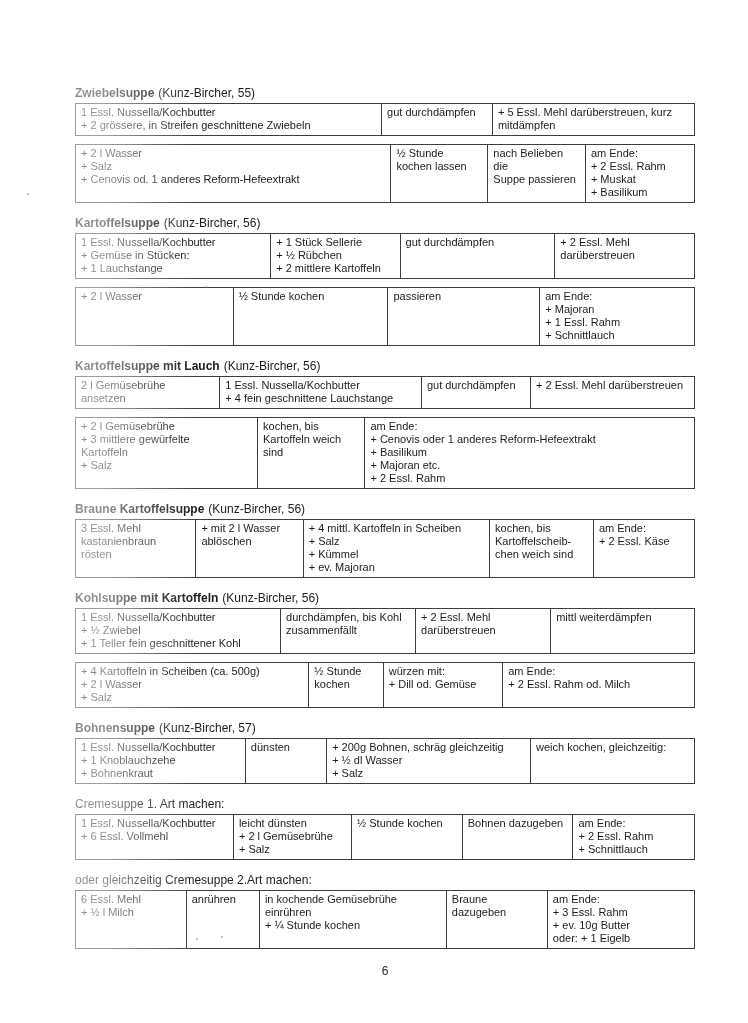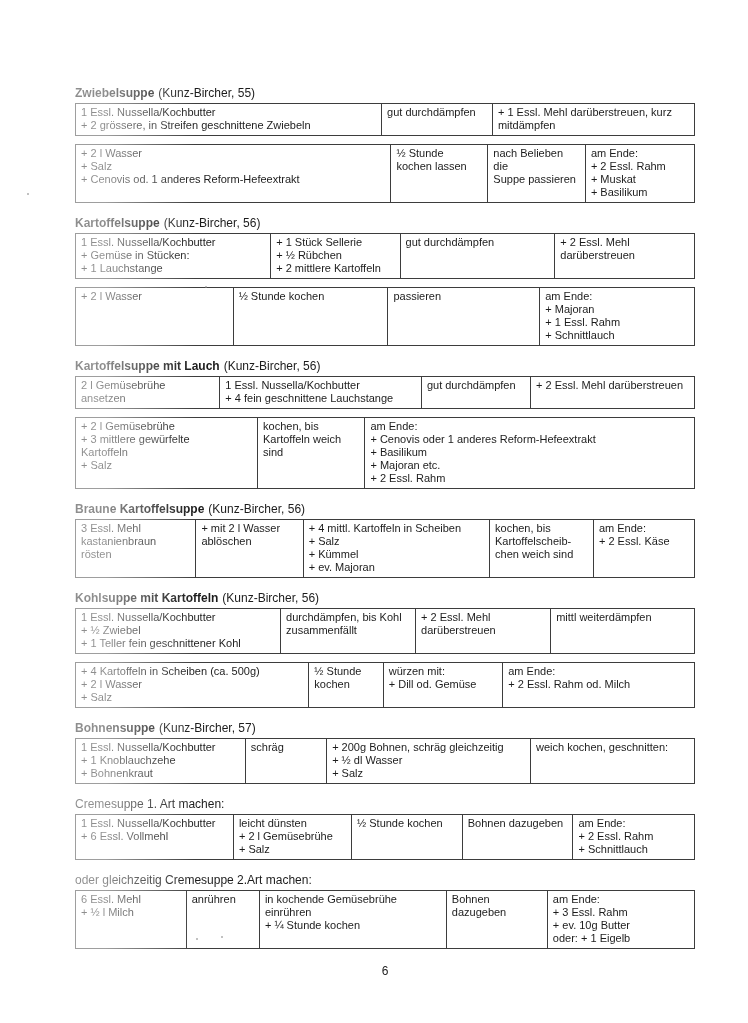--- a/index.html
+++ b/index.html
@@ -75,21 +75,21 @@
   <div class="content">
 
     <div class="section">
       <h3 class="hd"><span class="hn bold">Zwiebelsuppe</span><span class="hr">(Kunz-Bircher, 55)</span></h3>
       <table class="t">
         <tbody>
             <tr>
           <td style="width:50.3%">1 Essl. Nussella/Kochbutter
 + 2 grössere, in Streifen geschnittene Zwiebeln</td>
           <td style="width:17.1%">gut durchdämpfen</td>
-          <td style="width:32.6%">+ 1 Essl. Mehl darüberstreuen, kurz
+          <td style="width:32.6%">+ 5 Essl. Mehl darüberstreuen, kurz
 mitdämpfen</td>
         </tr>
       </tbody>
         </table>
       <table class="t">
         <tbody>
             <tr>
           <td style="width:52.8%">+ 2 l Wasser
 + Salz
 + Cenovis od. 1 anderes Reform-Hefeextrakt</td>
@@ -230,25 +230,25 @@
     </div>
 
     <div class="section">
       <h3 class="hd"><span class="hn bold">Bohnensuppe</span><span class="hr">(Kunz-Bircher, 57)</span></h3>
       <table class="t">
         <tbody>
             <tr>
           <td style="width:27.6%">1 Essl. Nussella/Kochbutter
 + 1 Knoblauchzehe
 + Bohnenkraut</td>
-          <td style="width:12.3%">schräg</td>
+          <td style="width:12.3%">dünsten</td>
           <td style="width:33.5%">+ 200g Bohnen, schräg gleichzeitig
 + ½ dl Wasser
 + Salz</td>
-          <td style="width:26.6%">weich kochen, geschnitten:</td>
+          <td style="width:26.6%">weich kochen, gleichzeitig:</td>
         </tr>
       </tbody>
         </table>
     </div>
 
     <div class="section">
       <h3 class="hd"><span class="hn">Cremesuppe 1. Art machen:</span></h3>
       <table class="t">
         <tbody>
             <tr>
@@ -270,21 +270,21 @@
     <div class="section">
       <h3 class="hd"><span class="hn">oder gleichzeitig Cremesuppe 2.Art machen:</span></h3>
       <table class="t">
         <tbody>
             <tr>
           <td style="width:17.7%">6 Essl. Mehl
 + ½ l Milch</td>
           <td style="width:11.1%">anrühren</td>
           <td style="width:31.1%">in kochende Gemüsebrühe einrühren
 + ¼ Stunde kochen</td>
-          <td style="width:16.0%">Bohnen
+          <td style="width:16.0%">Braune
 dazugeben</td>
           <td style="width:24.1%">am Ende:
 + 3 Essl. Rahm
 + ev. 10g Butter
 oder: + 1 Eigelb</td>
         </tr>
       </tbody>
         </table>
     </div>
 

